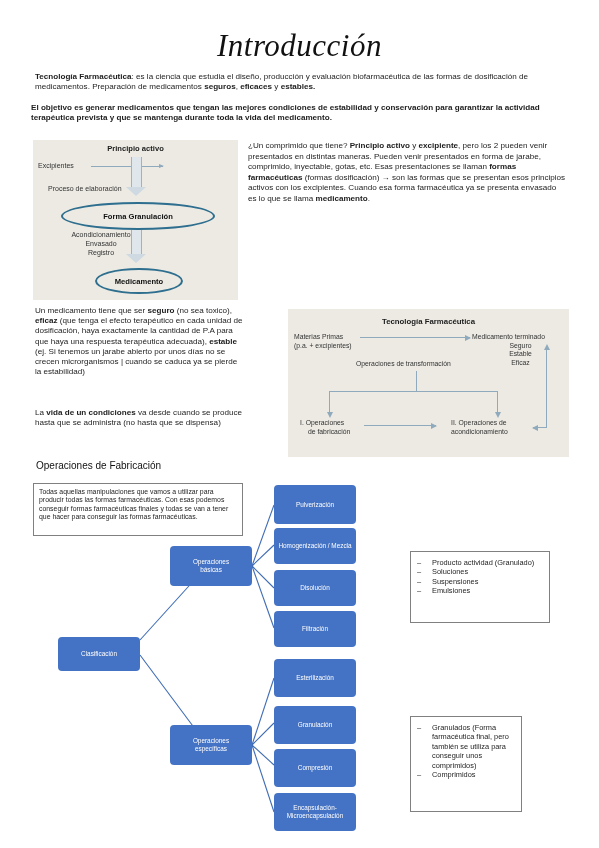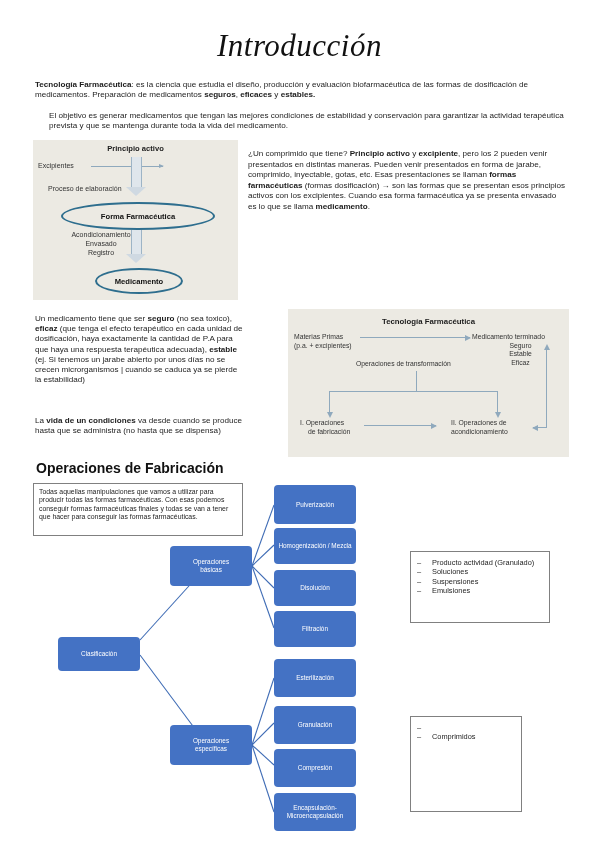--- a/index.html
+++ b/index.html
@@ -8,21 +8,21 @@
 
   
   .page-title{
     position:absolute;left:0;top:28px;width:599px;text-align:center;
     font-family:"Liberation Serif","DejaVu Serif",serif;
     font-size:31px;font-style:italic;font-weight:400;color:#111;
     letter-spacing:.5px;
   }
 
   
-  .para{position:absolute;font-size:8.1px;line-height:10.4px;color:#1d1d1d;text-align:left;margin-top:8px;}
+  .para{position:absolute;font-size:8.1px;line-height:10.4px;color:#1d1d1d;text-align:left;}
   .para b{font-weight:bold;}
 
   
   .diag1{
     position:absolute;left:33px;top:140px;width:205px;height:160px;
     background:#eceae3;
   }
   .d1-title{position:absolute;left:0;top:4px;width:205px;text-align:center;
     font-size:7.6px;font-weight:bold;color:#1c1c1c;}
   .d1-exc{position:absolute;left:5px;top:22px;font-size:7px;color:#333;}
@@ -49,21 +49,21 @@
   .hline{position:absolute;height:1px;background:#8fa9bd;}
   .vline{position:absolute;width:1px;background:#8fa9bd;}
   .arrowR:after{content:"";position:absolute;right:-1px;top:-2.5px;
     border-left:6px solid #8fa9bd;border-top:3px solid transparent;border-bottom:3px solid transparent;}
   .arrowD:after{content:"";position:absolute;left:-2.5px;bottom:-5px;
     border-top:6px solid #8fa9bd;border-left:3px solid transparent;border-right:3px solid transparent;}
   .arrowL:after{content:"";position:absolute;left:-1px;top:-2.5px;
     border-right:6px solid #8fa9bd;border-top:3px solid transparent;border-bottom:3px solid transparent;}
 
   
-  .sect-head{position:absolute;left:36px;top:460px;font-size:14px;font-weight:bold;color:#111;}
+  .sect-head{position:absolute;left:36px;top:460px;font-size:10px;font-weight:normal;color:#111;}
 
   
   .desc-box{position:absolute;left:33px;top:483px;width:210px;height:53px;
     border:1px solid #808080;background:#fff;box-sizing:border-box;
     padding:4px 5px;font-size:6.9px;line-height:8.4px;color:#1d1d1d;}
   .bluebox{position:absolute;background:#4472c4;border-radius:4px;
     display:flex;align-items:center;justify-content:center;text-align:center;
     color:#ffffff;font-size:6.4px;line-height:7.6px;box-sizing:border-box;padding:2px;}
   .listbox{position:absolute;border:1px solid #808080;background:#fff;box-sizing:border-box;
     padding:6px 4px 6px 6px;font-size:7.4px;line-height:9.4px;color:#1d1d1d;}
@@ -74,34 +74,34 @@
 </style>
 </head>
 <body>
 
 <div class="page-title">Introducción</div>
 
 <div class="para" style="left:35px;top:72px;width:530px;">
   <b>Tecnología Farmacéutica</b><span>: es la ciencia que estudia el diseño, producción y evaluación biofarmacéutica de las formas de dosificación de medicamentos. Preparación de medicamentos </span><b>seguros</b>, <b>eficaces</b> y <b>estables.</b>
 </div>
 
-<div class="para" style="left:49px;top:103px;width:530px;">El objetivo es generar medicamentos que tengan las mejores condiciones de estabilidad y conservación para garantizar la actividad terapéutica prevista y que se mantenga durante toda la vida del medicamento.</div>
+<div class="para" style="left:31px;top:103px;width:530px;font-weight:bold;">El objetivo es generar medicamentos que tengan las mejores condiciones de estabilidad y conservación para garantizar la actividad terapéutica prevista y que se mantenga durante toda la vida del medicamento.</div>
 
 <div class="diag1">
   <div class="d1-title">Principio activo</div>
   <div class="d1-exc">Excipientes</div>
   <div class="d1-excline"></div>
   <div class="d1-proc">Proceso de elaboración</div>
 
   <div class="fatarrow" style="left:93px;top:17px;">
     <div class="shaft" style="height:30px;"></div>
     <div class="head"></div>
   </div>
 
-  <div class="ellipse" style="left:28px;top:62px;width:150px;height:24px;">Forma Farmacéutica</div>
+  <div class="ellipse" style="left:28px;top:62px;width:150px;height:24px;">Forma Granulación</div>
 
   <div class="fatarrow" style="left:93px;top:90px;">
     <div class="shaft" style="height:24px;"></div>
     <div class="head"></div>
   </div>
 
   <div class="d1-acond">
     <div>Acondicionamiento</div>
     <div>Envasado</div>
     <div>Registro</div>
@@ -227,19 +227,20 @@
         <span class="dash">–</span>
         <span>Emulsiones</span>
       </li>
   </ul>
 </div>
 
 <div class="listbox" style="left:410px;top:716px;width:112px;height:96px;">
   <ul>
     <li>
         <span class="dash">–</span>
+        <span>Granulados (Forma farmacéutica final, pero también se utiliza para conseguir unos comprimidos)</span>
       </li>
     <li>
         <span class="dash">–</span>
         <span>Comprimidos</span>
       </li>
   </ul>
 </div>
 
 </body></html>

